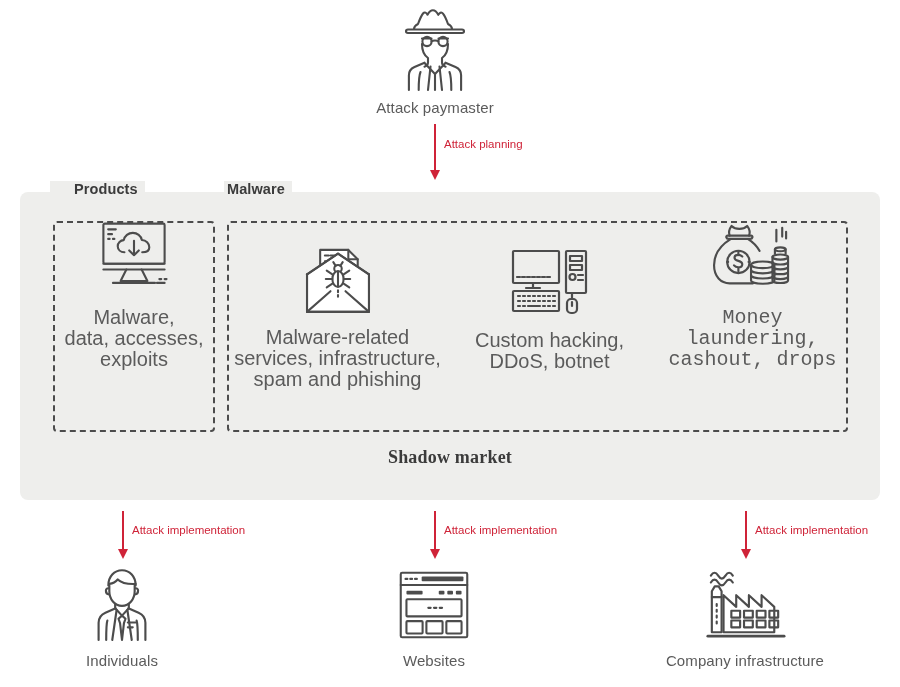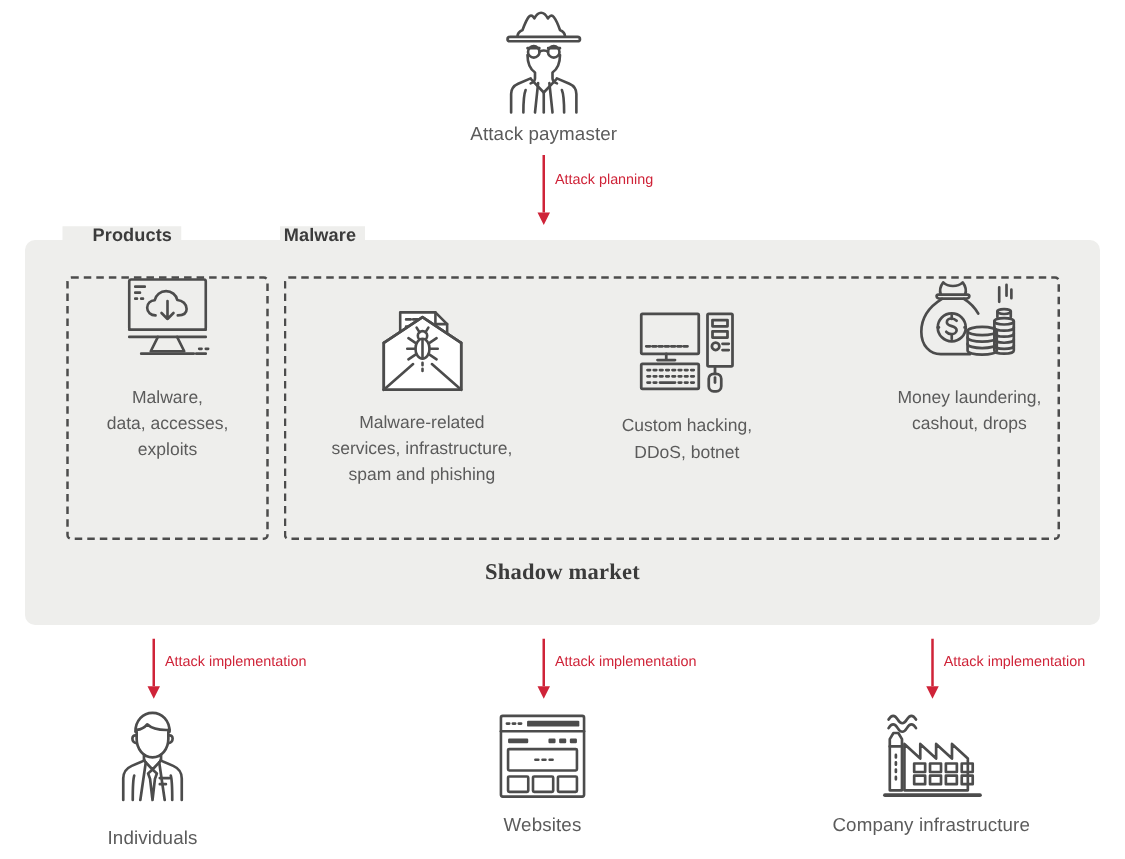--- a/index.html
+++ b/index.html
@@ -66,41 +66,41 @@
 
   .cell {
     position: absolute; top: 0; height: 100%;
     display: flex; flex-direction: column;
     align-items: center; justify-content: flex-start;
     padding-top: 28px;
   }
   .cell .icon { height: 78px; display: flex; align-items: center; justify-content: center; }
   .cell .clabel {
     margin-top: 9px; text-align: center;
-    color: #5b5b5b; font-size: 14px; line-height: 21px;
+    color: #5b5b5b; font-size: 20px; line-height: 21px;
   }
   #cell-0 { left: 33px;  width: 162px; }
   #cell-1 { left: 207px; width: 221px; margin-top: 20px; }
   #cell-2 { left: 430px; width: 199px; margin-top: 23px; }
-  #cell-3 { left: 656px; width: 199px; }
+  #cell-3 { left: 633px; width: 199px; font-family: Liberation Mono, monospace; }
 
   #market-title {
     position: absolute; left: 0; right: 0; top: 255px;
     text-align: center; color: #3b3b3b;
     font-size: 18px; font-weight: bold; letter-spacing: .2px; font-family: Liberation Serif, serif;
   }
 
   
   .target {
     position: absolute; top: 556px; width: 220px;
     display: flex; flex-direction: column; align-items: center;
   }
   .target .icon { height: 86px; display: flex; align-items: flex-end; justify-content: center; }
   .target .caption { margin-top: 9px; font-size: 15px; }
-  #target-0 { left: 12px; gap: 10px; }
+  #target-0 { left: 12px; }
   #target-1 { left: 324px; }
   #target-2 { left: 635px; }
 
   svg { display: block; }
 </style>
 </head>
 <body>
 
 <div id="stage">
 

